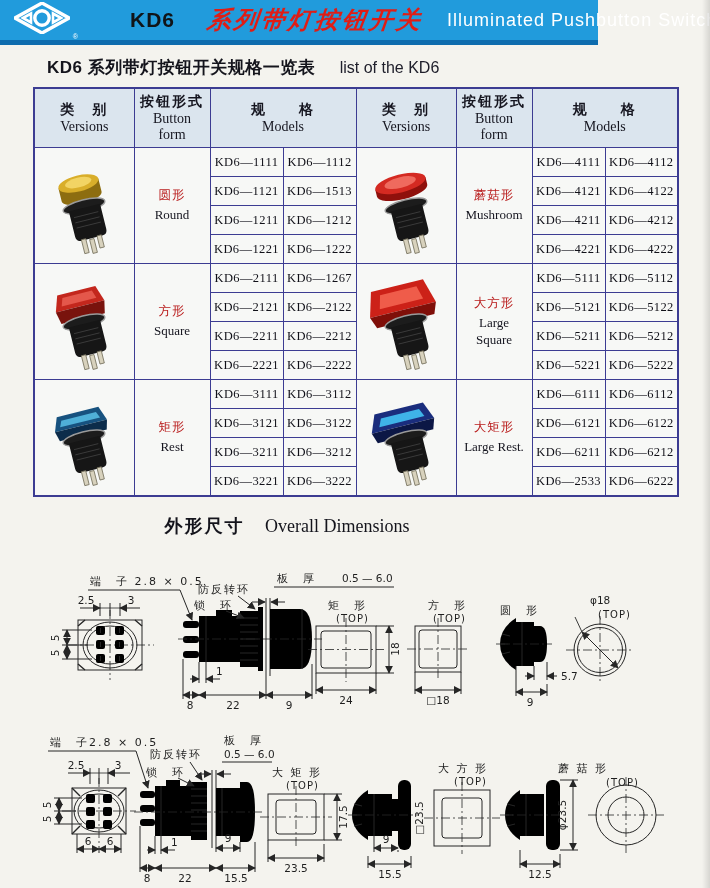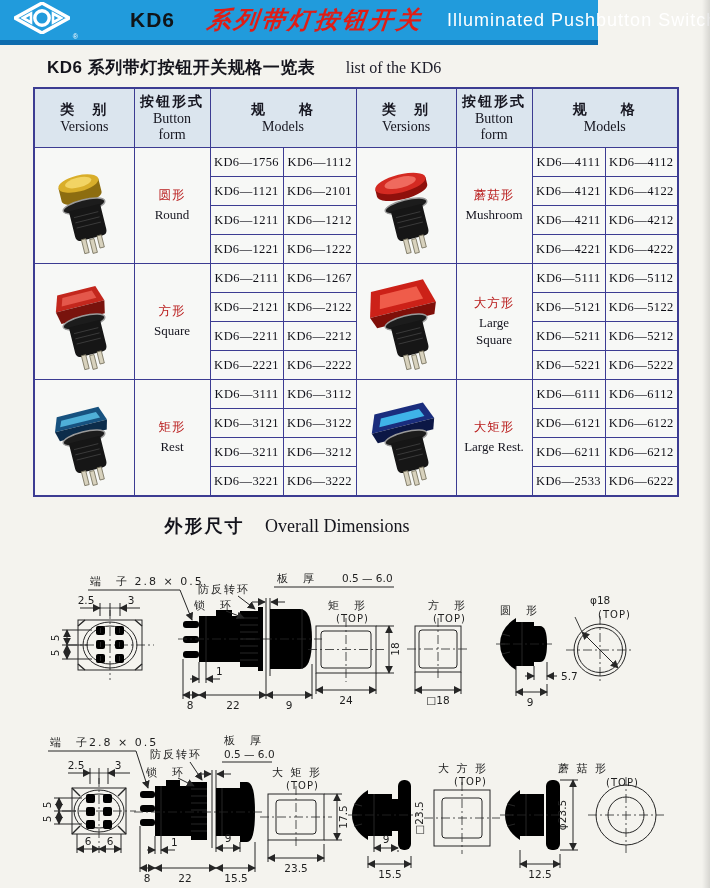--- a/index.html
+++ b/index.html
@@ -14,21 +14,21 @@
   .logo{margin-left:14px;flex:0 0 auto;position:relative;}
   .logo .reg{position:absolute;right:-8px;bottom:-2px;color:#fff;font-size:7px;}
   .b-series{margin-left:60px;font-size:21px;font-weight:bold;color:#101418;letter-spacing:1px;}
   .b-cn{margin-left:32px;font-size:24px;font-weight:bold;font-style:italic;color:#e01d15;
         letter-spacing:3px;transform:skewX(-6deg);white-space:nowrap;}
   .b-en{margin-left:24px;font-size:18px;color:#ffffff;letter-spacing:1px;white-space:nowrap;}
 
   
   .page-title{position:absolute;left:47px;top:56px;white-space:nowrap;}
   .pt-cn{font-size:17px;font-weight:bold;color:#14141c;letter-spacing:.5px;}
-  .pt-en{font-family:Liberation Serif, serif;font-size:16px;color:#20202c;margin-left:26px;}
+  .pt-en{font-family:Liberation Sans, sans-serif;font-size:16px;color:#20202c;margin-left:20px;}
 
   
   table.spec{position:absolute;left:33px;top:87px;border-collapse:collapse;table-layout:fixed;
              border:2px solid #3c3c92;}
   table.spec td{border:1.5px solid #3c3c92;padding:0;text-align:center;vertical-align:middle;
                 background:#f7f8f6;overflow:hidden;}
   table.spec tr.hd td{background:#dbe5ee;height:58px;}
   table.spec tr.bd td{height:28px;}
   .hd .cn{font-size:14px;font-weight:bold;color:#15151f;letter-spacing:2px;}
   .hd .en{font-family:"Liberation Serif",serif;font-size:14px;color:#15151f;line-height:1.15;}
@@ -134,21 +134,21 @@
       <rect x="45" y="94" width="5" height="16"></rect>
       <rect x="54" y="92" width="5" height="14"></rect>
     </g>
               </svg>
             </div>
           </td>
       <td class="form" rowspan="4">
         <div class="cn">圆形</div>
             <div class="en">Round</div>
           </td>
-      <td class="mod">KD6—1756</td>
+      <td class="mod">KD6—1111</td>
       <td class="mod">KD6—1112</td>
       <td class="img" rowspan="4">
             <div class="btn-art">
               <svg width="92" height="100" viewBox="0 0 96 112">
     <path d="M19 30h58v8a29 10 0 0 1-58 0z" fill="#8f100c"></path>
                 <ellipse cx="48" cy="30" rx="29" ry="10" fill="#d42a22"></ellipse>
                 <ellipse cx="48" cy="29" rx="18" ry="6" fill="#ef6a5e"></ellipse>
     <ellipse cx="48" cy="56" rx="24" ry="7" fill="#1c1c1c" stroke="#9a9a9a" stroke-width="1.6"></ellipse>
     <path d="M30 58h36v29q0 6-6 6H36q-6 0-6-6z" fill="#161616"></path>
     <line x1="34" y1="66" x2="62" y2="66" stroke="#3c3c3c"></line>
@@ -164,21 +164,21 @@
           </td>
       <td class="form" rowspan="4">
         <div class="cn">蘑菇形</div>
             <div class="en">Mushroom</div>
           </td>
       <td class="mod">KD6—4111</td>
       <td class="mod">KD6—4112</td>
     </tr>
     <tr class="bd">
       <td class="mod">KD6—1121</td>
-      <td class="mod">KD6—2101</td>
+      <td class="mod">KD6—1513</td>
       <td class="mod">KD6—4121</td>
       <td class="mod">KD6—4122</td>
     </tr>
     <tr class="bd">
       <td class="mod">KD6—1211</td>
       <td class="mod">KD6—1212</td>
       <td class="mod">KD6—4211</td>
       <td class="mod">KD6—4212</td>
     </tr>
     <tr class="bd">

